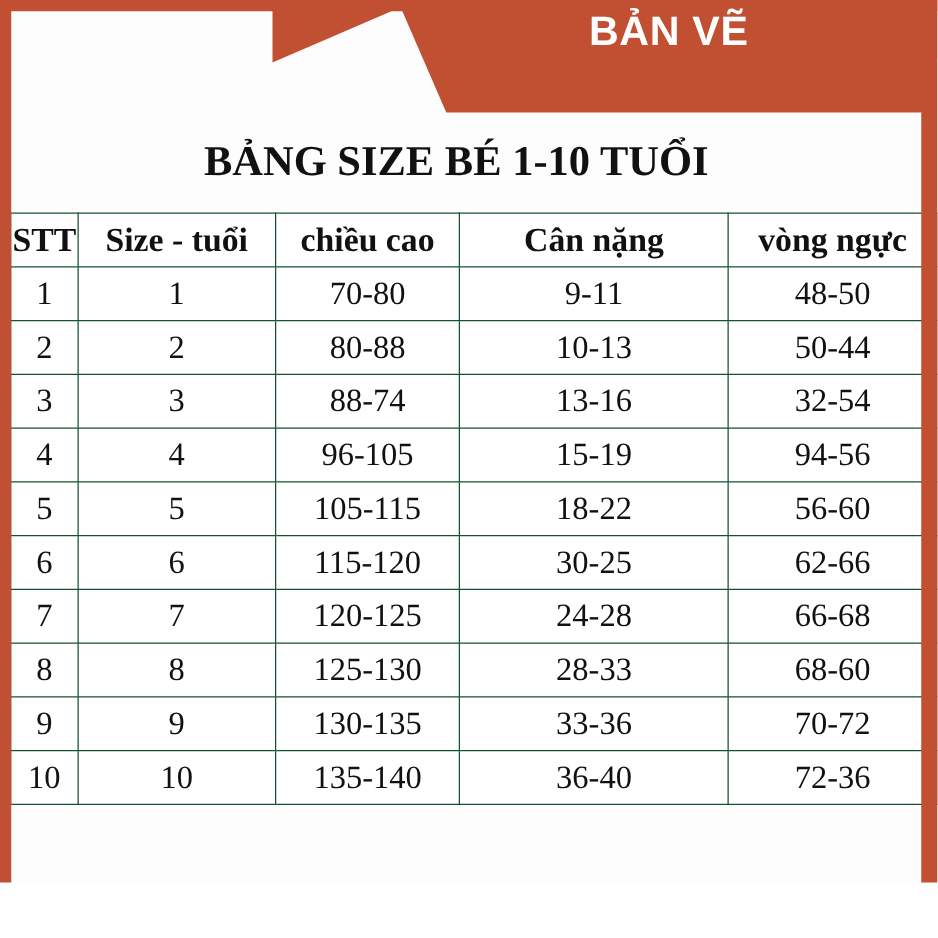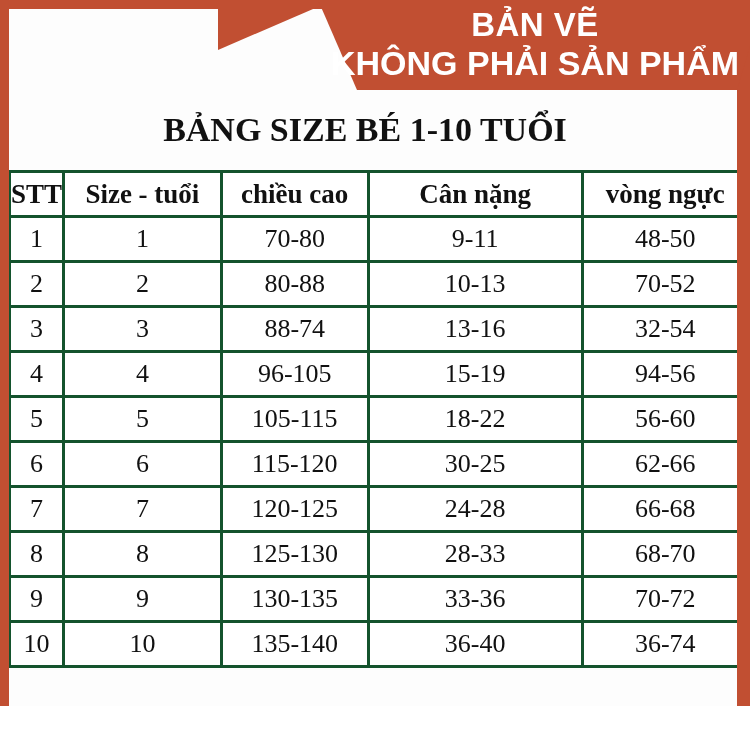--- a/index.html
+++ b/index.html
@@ -53,21 +53,21 @@
 
   #size-table {
     position: absolute;
     left: 8px; top: 170px;
     border-collapse: collapse;
     table-layout: fixed;
     z-index: 1;
     background: #fff;
   }
   #size-table th, #size-table td {
-    border: 3px solid #14532d;
+    border: 1px solid #14532d;
     text-align: center;
     vertical-align: middle;
     padding: 0;
     height: 42px;
     overflow: hidden;
     white-space: nowrap;
   }
   #size-table th { font-size: 27px; font-weight: bold; }
   #size-table td { font-size: 26px; font-weight: normal; }
 </style>
@@ -80,21 +80,20 @@
     <polygon points="318,0 750,0 750,46 737,90 357,90" fill="#c14f32"></polygon>
     <polygon points="218,6 320,6 218,50" fill="#c14f32"></polygon>
   </svg>
 
   <div class="strip top"></div>
   <div class="strip left"></div>
   <div class="strip right"></div>
   <div class="strip bottom"></div>
 
   <div id="banner-line1" class="banner-text">BẢN VẼ</div>
-  <div id="banner-line2" class="banner-text">KHÔNG PHẢI SẢN PHẨM</div>
 
   <div id="page-title">BẢNG SIZE BÉ 1-10 TUỔI</div>
 
   <table id="size-table">
     <colgroup>
         <col style="width: 54px;">
         <col style="width: 161px;">
         <col style="width: 150px;">
         <col style="width: 222px;">
         <col style="width: 170px;">
@@ -114,21 +113,21 @@
           <td>1</td>
           <td>70-80</td>
           <td>9-11</td>
           <td>48-50</td>
         </tr>
         <tr>
           <td>2</td>
           <td>2</td>
           <td>80-88</td>
           <td>10-13</td>
-          <td>70-52</td>
+          <td>50-44</td>
         </tr>
         <tr>
           <td>3</td>
           <td>3</td>
           <td>88-74</td>
           <td>13-16</td>
           <td>32-54</td>
         </tr>
         <tr>
           <td>4</td>
@@ -156,32 +155,32 @@
           <td>7</td>
           <td>120-125</td>
           <td>24-28</td>
           <td>66-68</td>
         </tr>
         <tr>
           <td>8</td>
           <td>8</td>
           <td>125-130</td>
           <td>28-33</td>
-          <td>68-70</td>
+          <td>68-60</td>
         </tr>
         <tr>
           <td>9</td>
           <td>9</td>
           <td>130-135</td>
           <td>33-36</td>
           <td>70-72</td>
         </tr>
         <tr>
           <td>10</td>
           <td>10</td>
           <td>135-140</td>
           <td>36-40</td>
-          <td>36-74</td>
+          <td>72-36</td>
         </tr>
       </tbody>
   </table>
 
 </div>
 
 </body></html>

